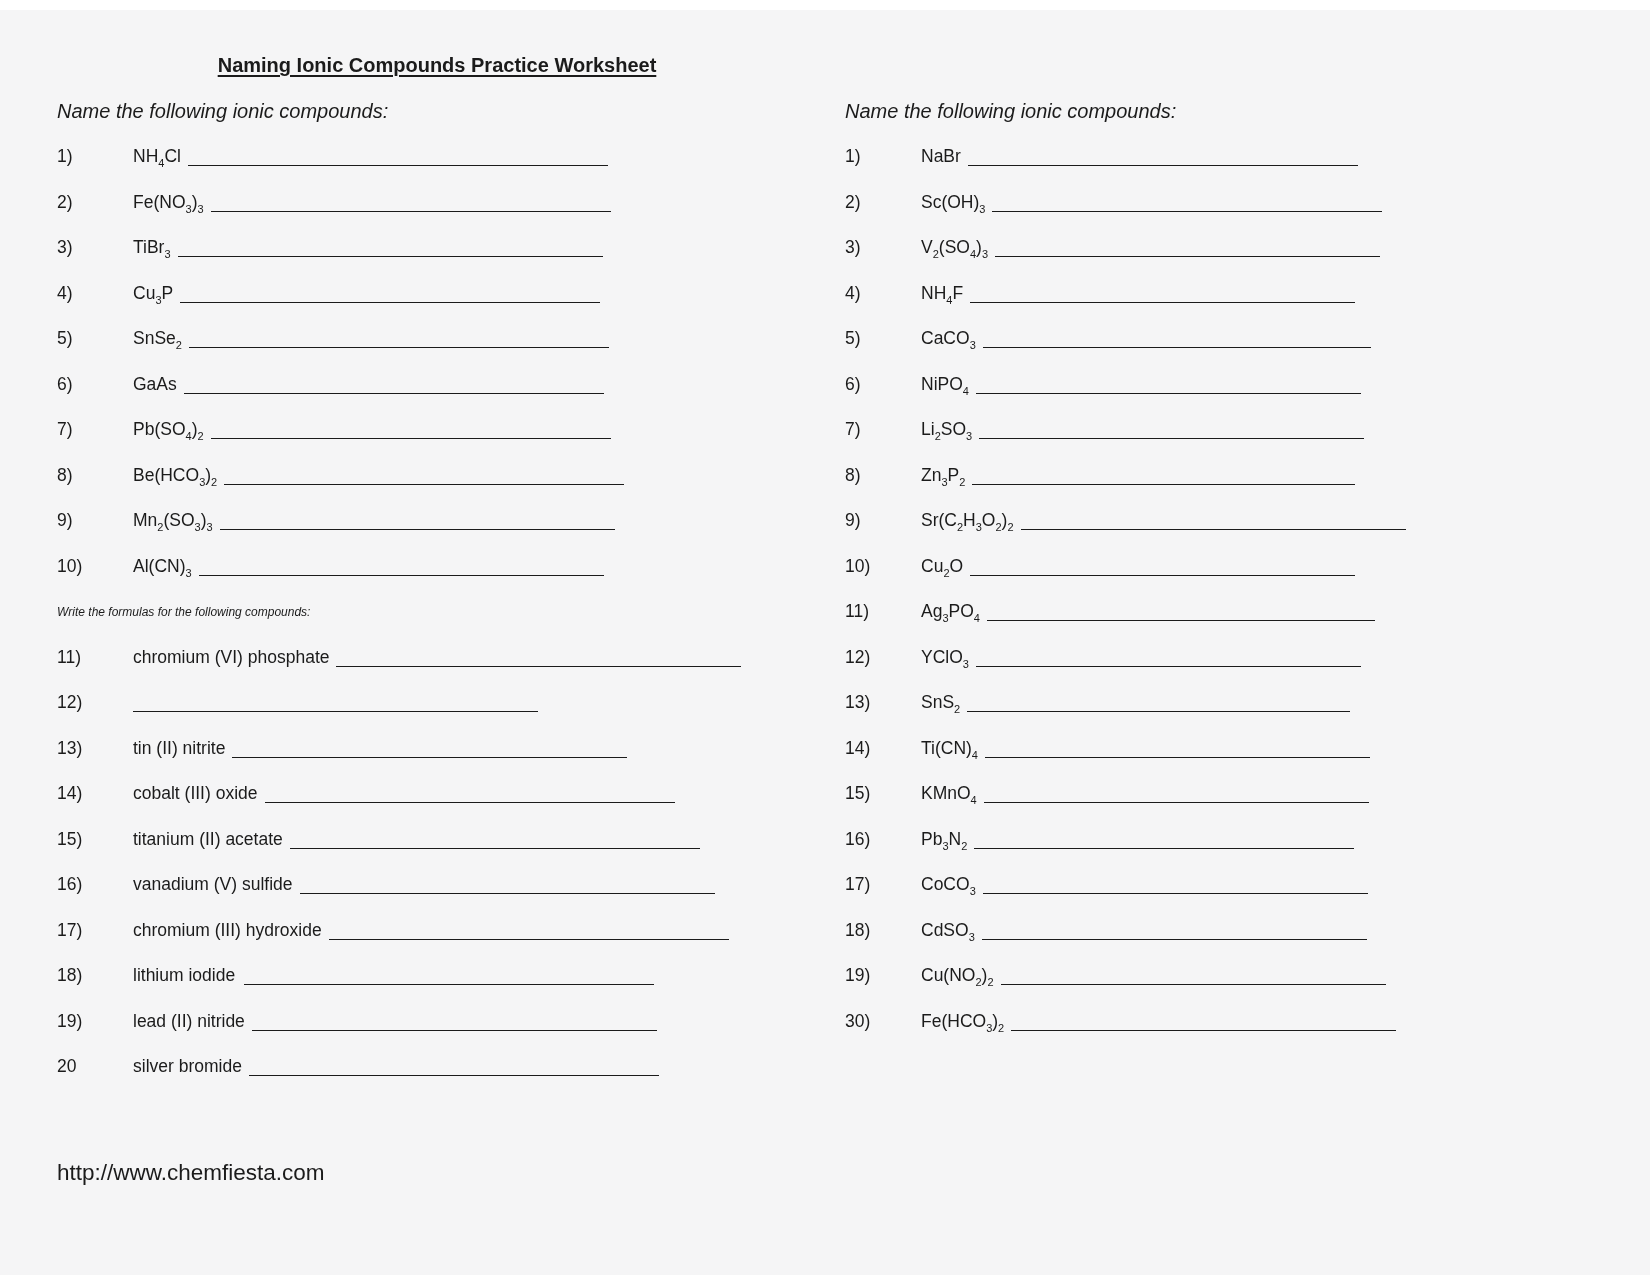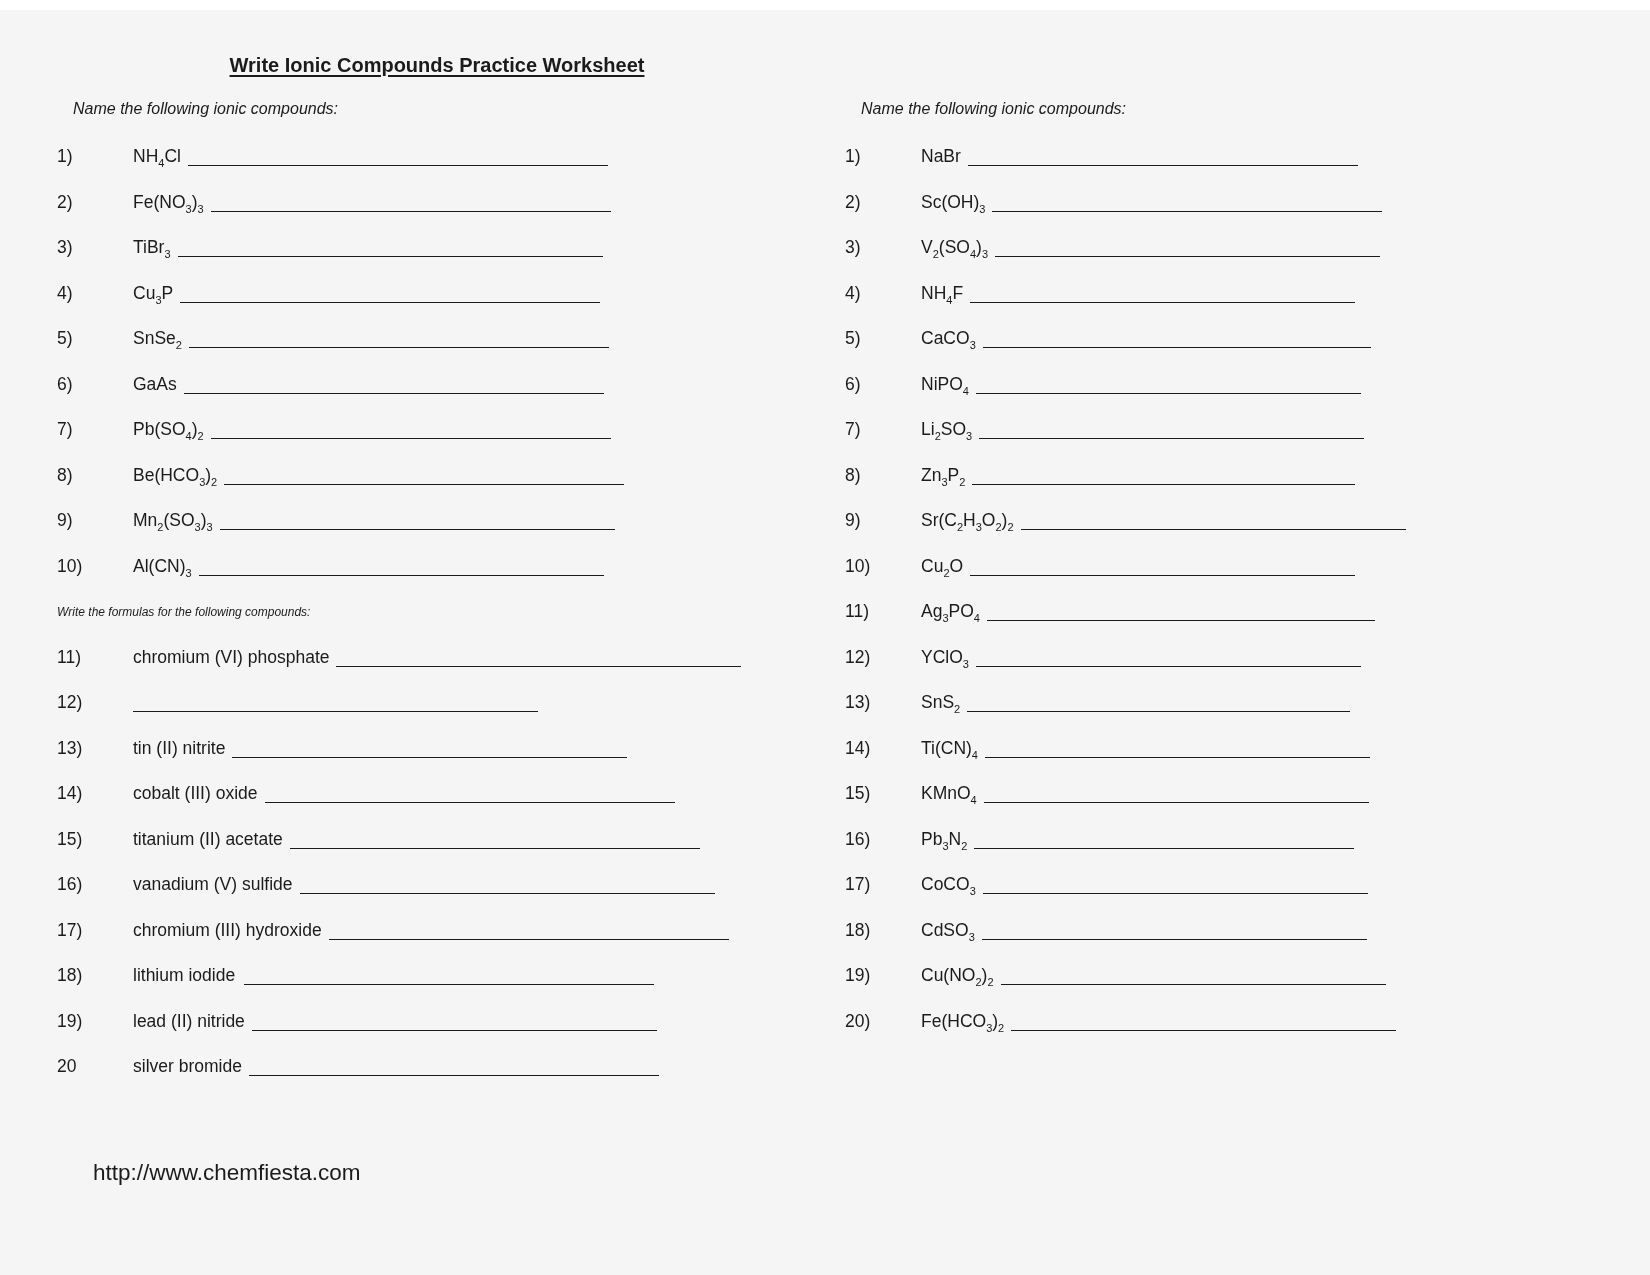--- a/index.html
+++ b/index.html
@@ -18,22 +18,22 @@
   .ws-title{
     position:absolute;top:54px;left:0;width:100%;
     text-align:center;
     font-size:20px;font-weight:bold;
     text-decoration:underline;
     text-decoration-thickness:2px;
     text-underline-offset:3px;
     white-space:nowrap;
   }
   .instruction{
-    position:absolute;top:100px;left:16px;
-    font-size:16px;font-style:italic;
+    position:absolute;top:100px;left:0;
+    font-size:20px;font-style:italic;
     white-space:nowrap;
   }
   .list{position:absolute;left:0;right:0;}
   .list-1{top:134px;}
   .mid-instruction{
     position:absolute;top:589px;left:0;height:45.5px;
     display:flex;align-items:center;
     font-size:12px;font-style:italic;
     white-space:nowrap;
   }
@@ -49,30 +49,29 @@
   sub{font-size:11px;line-height:0;}
   .blank{
     flex:0 0 auto;height:0;
     border-bottom:1.7px solid #1b1b1b;
     transform:translateY(4px);
   }
   .footer-url{
     position:absolute;left:57px;top:1160px;
     font-size:22.5px;
     white-space:nowrap;
-    margin-left:36px;
   }
 </style>
 </head>
 <body>
 
 <div class="top-strip"></div>
 
 <div class="col" id="col-left">
-  <div class="ws-title">Write Ionic Compounds Practice Worksheet</div>
+  <div class="ws-title">Naming Ionic Compounds Practice Worksheet</div>
   <div class="instruction">Name the following ionic compounds:</div>
   <div class="list list-1" id="left-list-1">
       <div class="row">
         <span class="num">1)</span>
         <span class="label">NH<sub>4</sub>Cl</span>
         <span class="blank" style="width: 420px;"></span>
       </div>
       <div class="row">
         <span class="num">2)</span>
         <span class="label">Fe(NO<sub>3</sub>)<sub>3</sub></span>
@@ -265,20 +264,20 @@
         <span class="num">18)</span>
         <span class="label">CdSO<sub>3</sub></span>
         <span class="blank" style="width: 385px;"></span>
       </div>
       <div class="row">
         <span class="num">19)</span>
         <span class="label">Cu(NO<sub>2</sub>)<sub>2</sub></span>
         <span class="blank" style="width: 385px;"></span>
       </div>
       <div class="row">
-        <span class="num">20)</span>
+        <span class="num">30)</span>
         <span class="label">Fe(HCO<sub>3</sub>)<sub>2</sub></span>
         <span class="blank" style="width: 385px;"></span>
       </div>
     </div>
 </div>
 
 <div class="footer-url">http://www.chemfiesta.com</div>
 
 </body></html>

